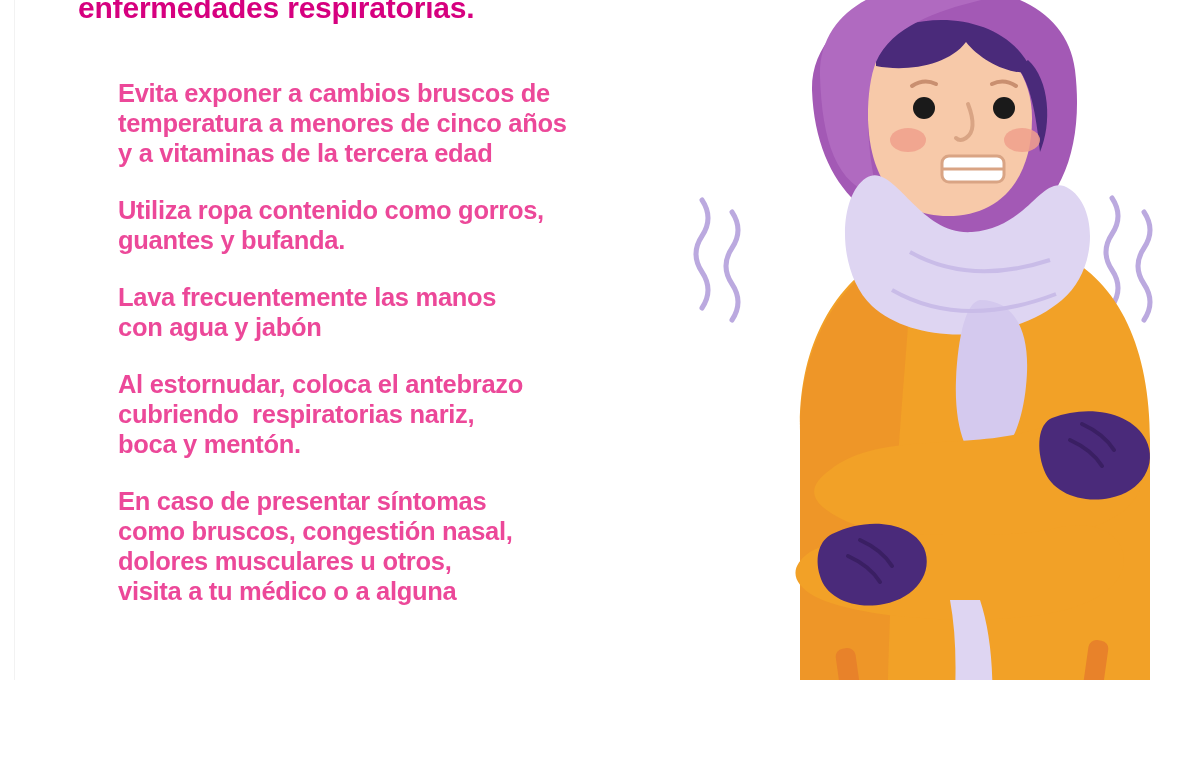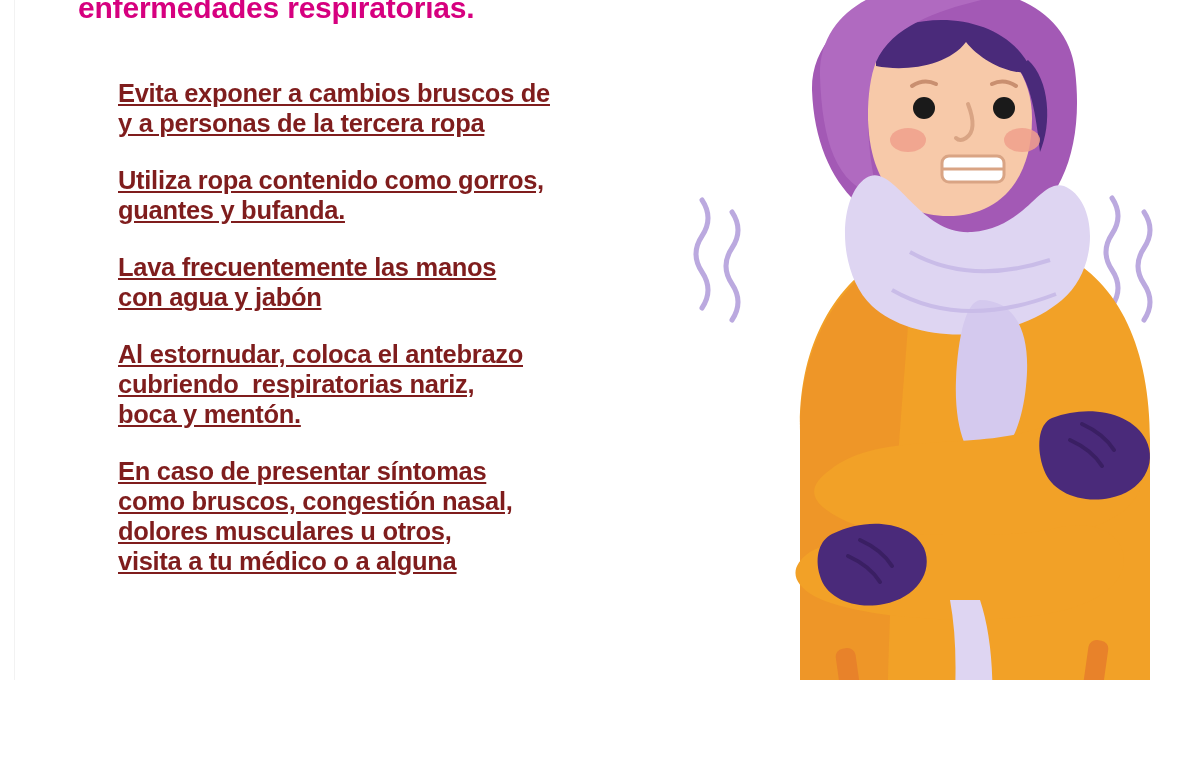--- a/index.html
+++ b/index.html
@@ -41,27 +41,26 @@
     letter-spacing: -0.2px;
     line-height: 36px;
   }
   .tips {
     position: absolute;
     left: 118px;
     top: 78px;
     width: 580px;
   }
   .tip {
-    color: #7f1d1d;
+    color: #ec4899;
     font-size: 25.5px;
     font-weight: bold;
     line-height: 30px;
     letter-spacing: -0.3px;
     margin-bottom: 27px;
-    text-decoration: underline;
   }
   .tip:last-child { margin-bottom: 8px; }
   .tip .ln { display: block; white-space: pre; }
 
   
   .illus {
     position: absolute;
     right: 0;
     top: 0;
     width: 520px;
@@ -75,21 +74,22 @@
 <div class="poster">
 
   <div class="left-strip"></div>
 
   <div class="headline">enfermedades respiratorias.</div>
 
   <div class="tips">
 
     <div class="tip">
       <span class="ln">Evita exponer a cambios bruscos de</span>
-      <span class="ln">y a personas de la tercera ropa</span>
+      <span class="ln">temperatura a menores de cinco años</span>
+      <span class="ln">y a vitaminas de la tercera edad</span>
     </div>
 
     <div class="tip">
       <span class="ln">Utiliza ropa contenido como gorros,</span>
       <span class="ln">guantes y bufanda.</span>
     </div>
 
 
     <div class="tip">
       <span class="ln">Lava frecuentemente las manos</span>

